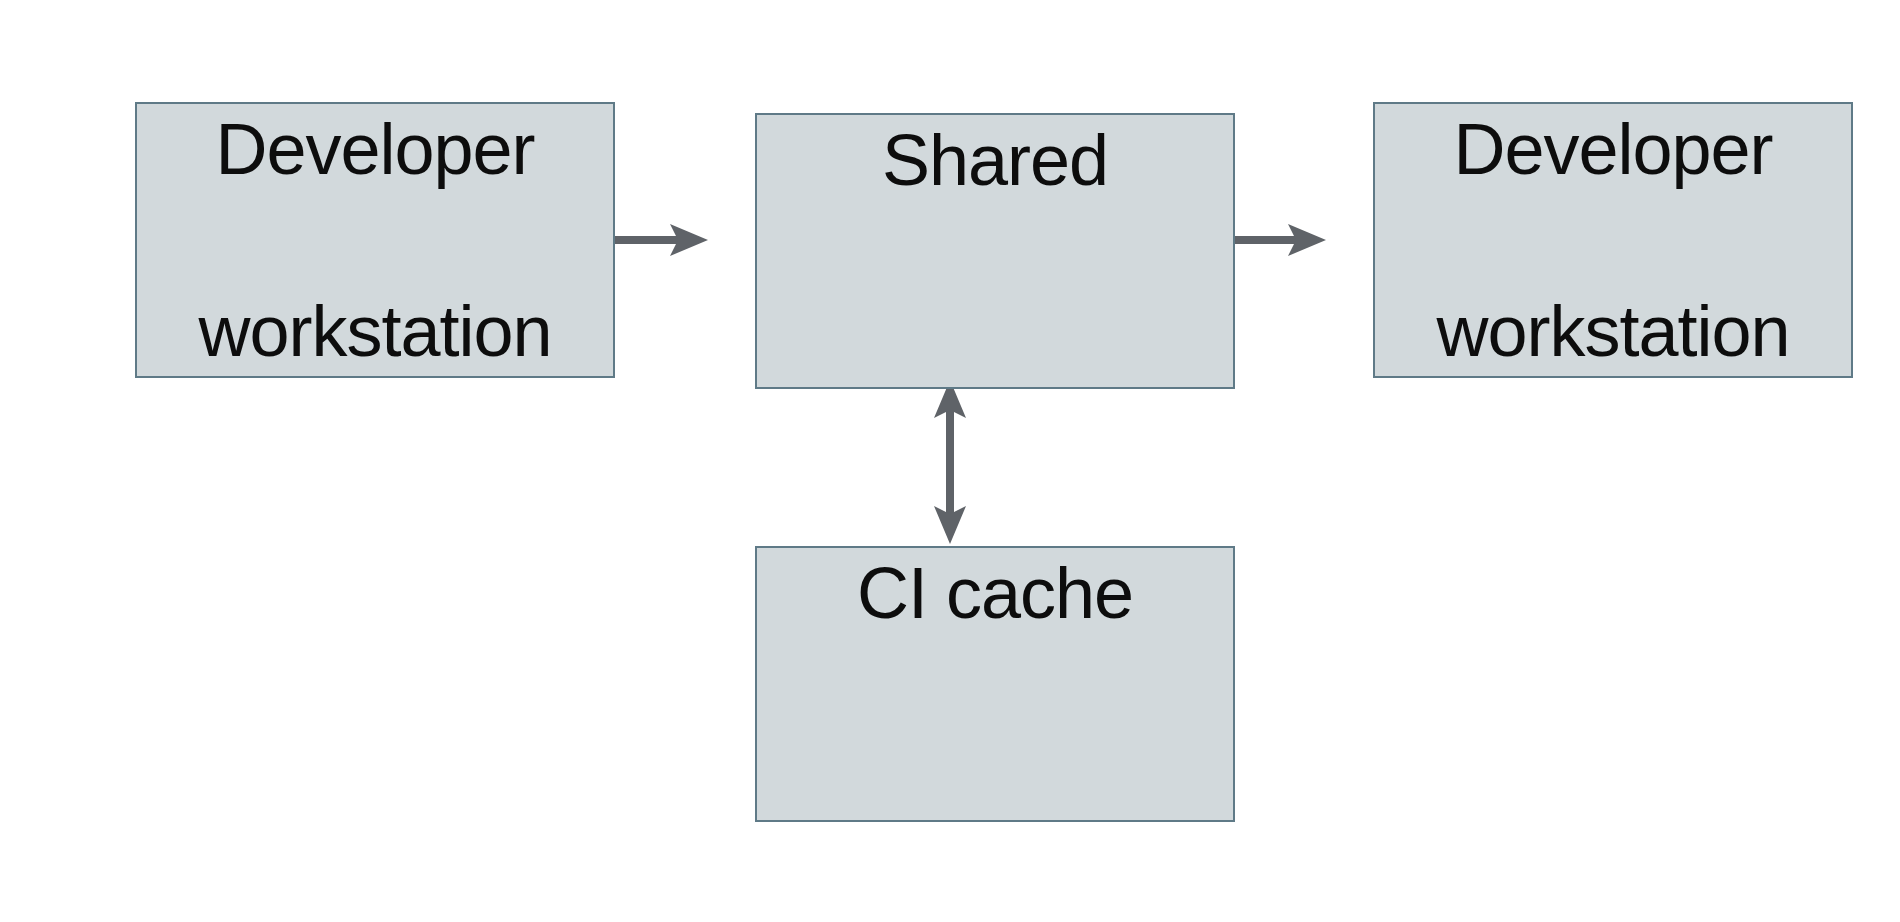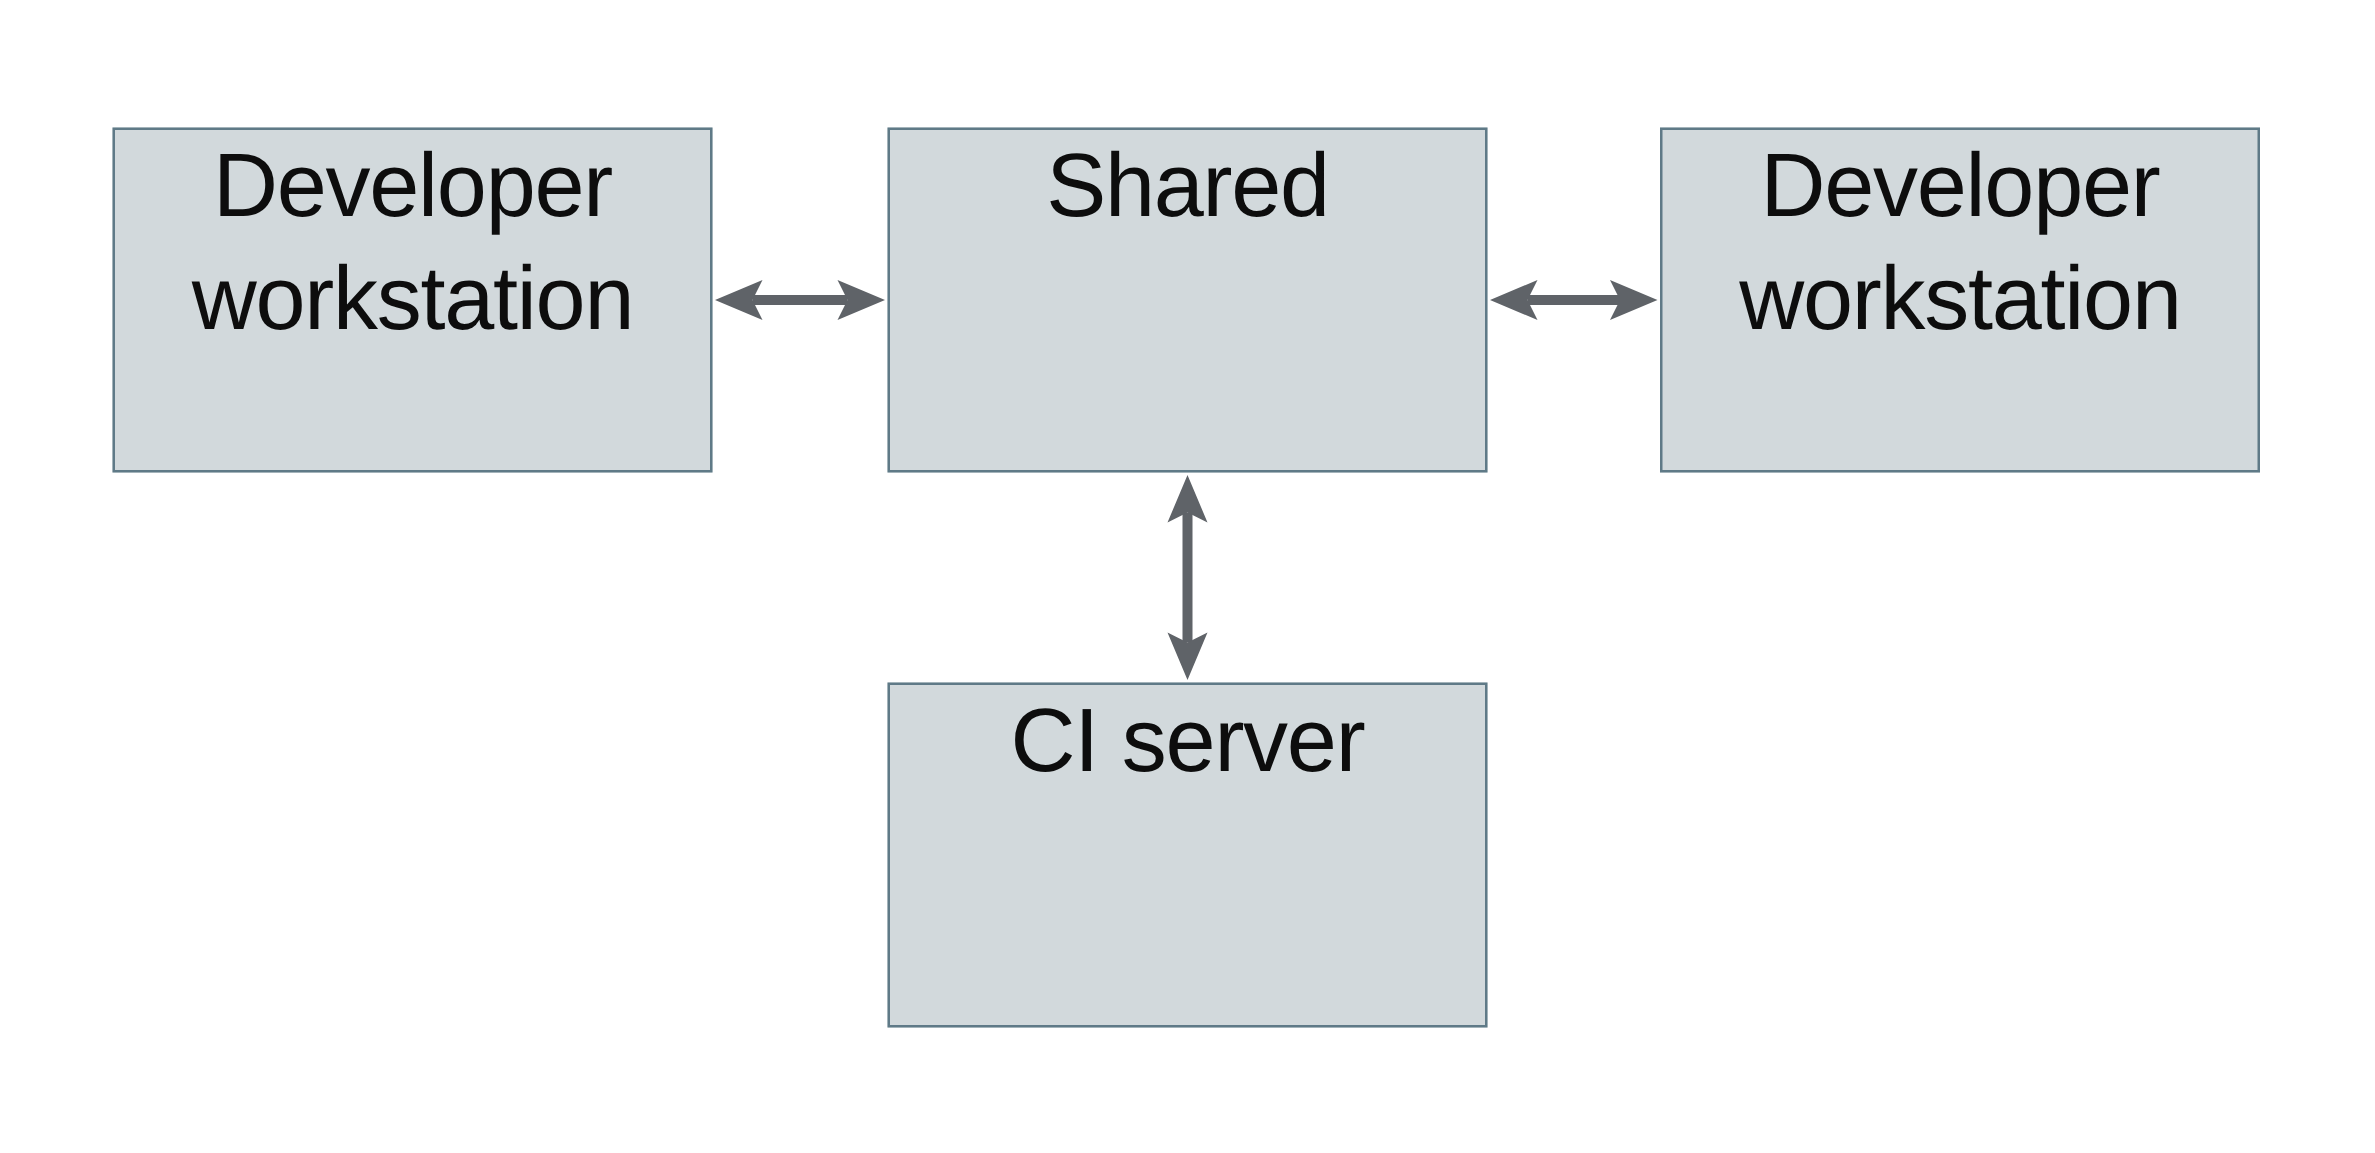--- a/index.html
+++ b/index.html
@@ -32,34 +32,35 @@
   }
   .node{
     position:absolute;
     width:480px;
     height:276px;
     background:var(--node-fill);
     border:2px solid var(--node-border);
     display:flex;
     flex-direction:column;
     align-items:center;
-    justify-content:flex-start;
+    justify-content:space-between;
     text-align:center;
+    margin-left:45px;
   }
   .node .line{
     display:block;
     font-size:72px;
     line-height:90px;
     font-weight:400;
     letter-spacing:-1px;
     color:var(--text);
     white-space:nowrap;
   }
   .node-dev-left  {left:90px;  top:102px;}
-  .node-cache     {left:710px; top:102px;}
+  .node-cache     {left:710px; top:113px;}
   .node-dev-right {left:1328px;top:102px;}
   .node-ci        {left:710px; top:546px;}
 </style>
 </head>
 <body>
 
 <div class="canvas">
 
   <svg class="arrow-layer" viewBox="0 0 1900 922" aria-hidden="true">
 
@@ -90,16 +91,16 @@
   <div class="node node-cache">
     <span class="line">Shared</span>
   </div>
 
   <div class="node node-dev-right">
     <span class="line">Developer</span>
     <span class="line">workstation</span>
   </div>
 
   <div class="node node-ci">
-    <span class="line">CI server</span>
+    <span class="line">CI cache</span>
   </div>
 
 </div>
 
 </body></html>

